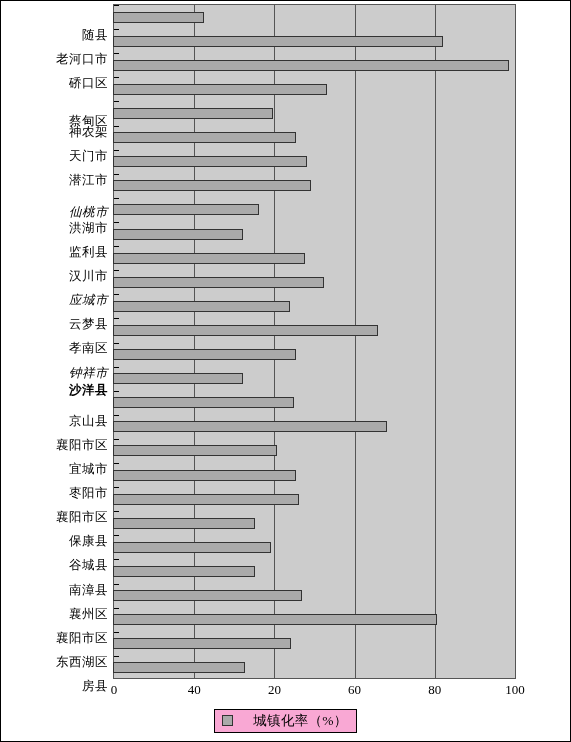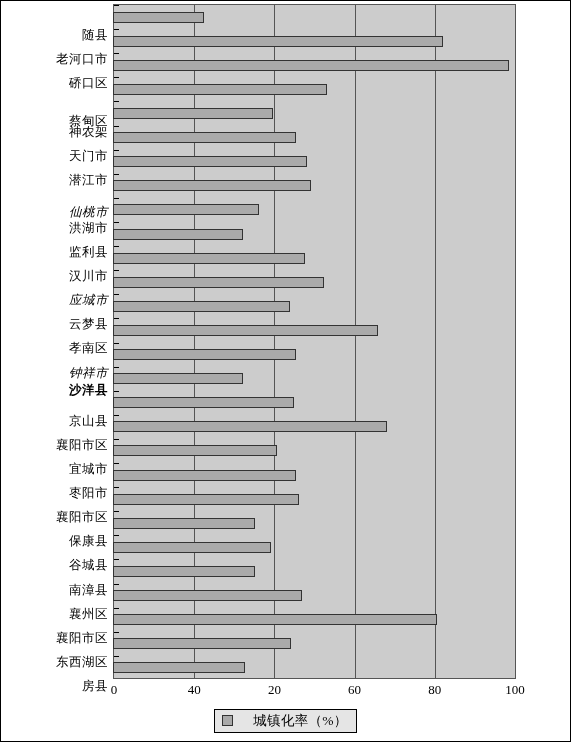--- a/index.html
+++ b/index.html
@@ -71,21 +71,21 @@
   #legend{
     position:absolute;
     left:0;right:0;top:708px;
     display:flex;justify-content:center;
   }
   #legend-box{
     display:inline-flex;align-items:center;
     gap:20px;
     padding:3px 8px 4px 7px;
     border:1px solid #000;
-    background:#e5e5e5;
+    background:#f9a8d4;
   }
   #legend-swatch{
     width:11px;height:11px;
     background:#aaaaaa;
     border:1px solid #333333;
     box-sizing:border-box;
     flex:0 0 auto;
   }
   #legend-label{
     font-size:13.5px;

